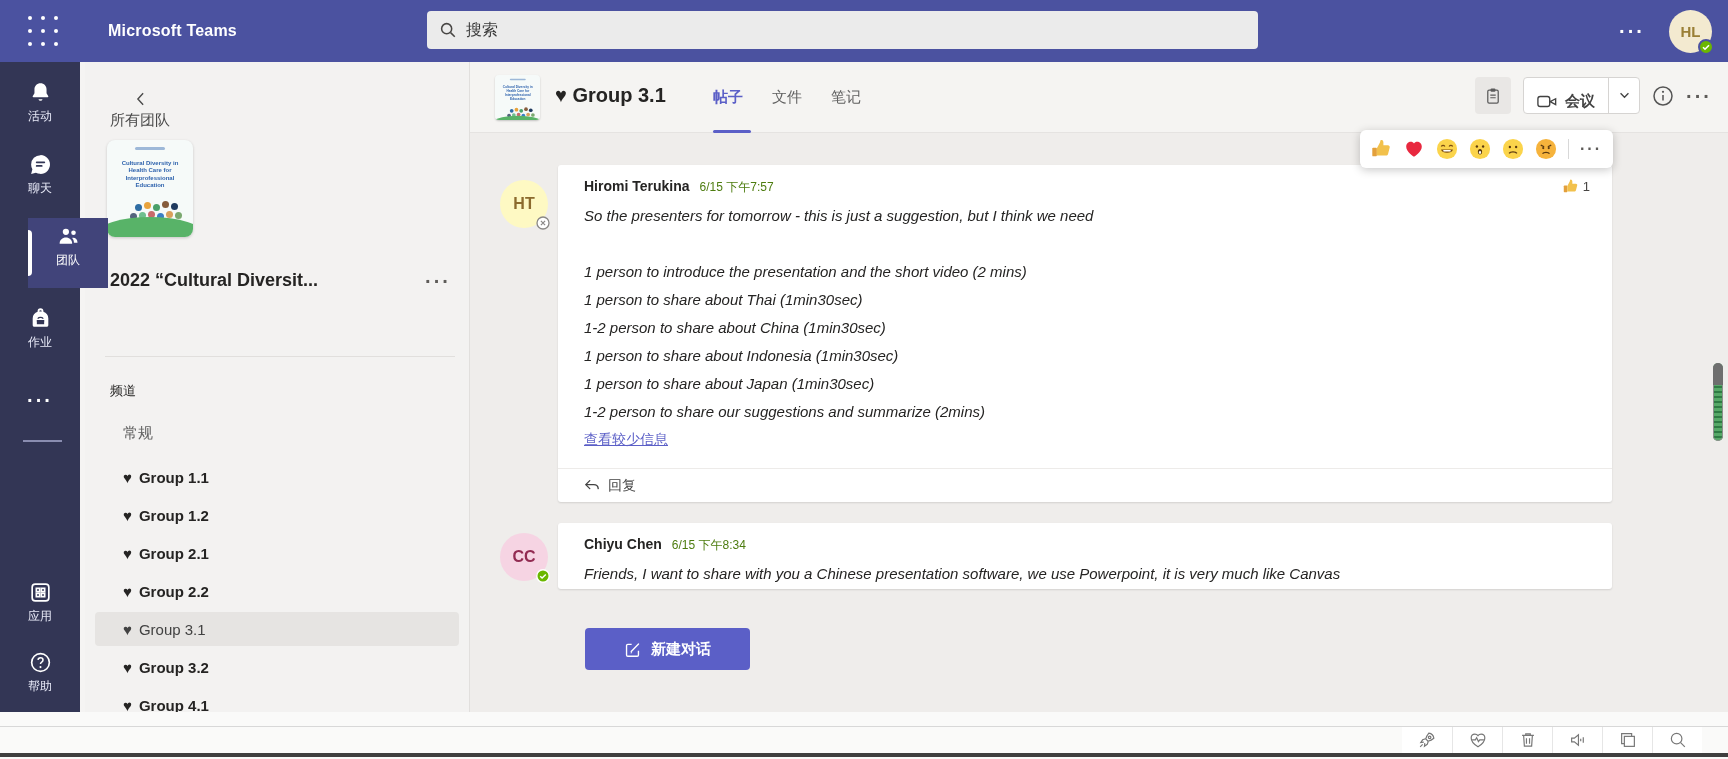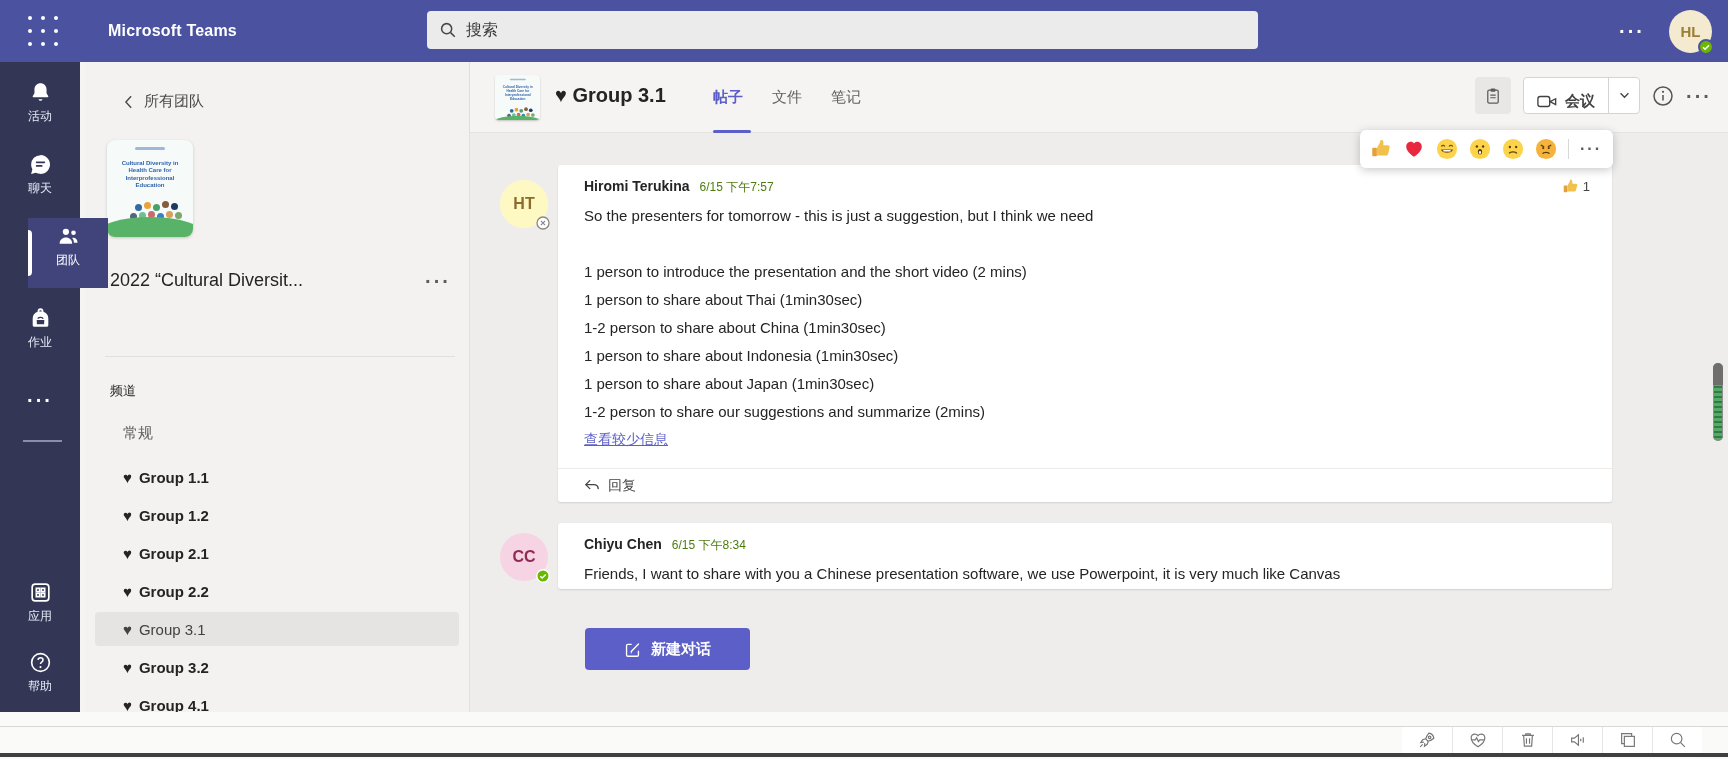--- a/index.html
+++ b/index.html
@@ -26,32 +26,32 @@
   
   .rail { position:absolute; left:0; top:62px; width:80px; bottom:47px; background:#333655; z-index:20; }
   .rail-item { position:absolute; left:0; width:100%; display:flex; flex-direction:column; align-items:center; gap:3px; color:#e7e9f7; font-size:12px; cursor:pointer; padding:6px 0; }
   .rail-item.active { background:#41447a; color:#fff;margin-left:28px; }
   .rail-item.active::before { content:""; position:absolute; left:0; top:12px; bottom:12px; width:4px; background:#fff; border-radius:0 4px 4px 0; }
   .rail-dots { position:absolute; left:0; width:100%; text-align:center; color:#fff; cursor:pointer; }
   .rail-divider { position:absolute; left:23px; width:39px; height:2px; background:#8a8db0; }
 
   
   .sidebar { position:absolute; left:85px; top:62px; width:385px; bottom:47px; background:#f3f2f1; border-right:1px solid #e1dfdd; z-index:10; }
-  .back-row { position:absolute; left:39px; top:30px; display:flex; align-items:center; gap:11px; font-size:15px; color:#4a4a4a; cursor:pointer; }
+  .back-row { position:absolute; left:25px; top:30px; display:flex; align-items:center; gap:5px; font-size:15px; color:#4a4a4a; cursor:pointer;flex-direction:column; }
   .team-card { background:#f6faf9; position:relative; overflow:hidden; }
   .team-card .topline { width:34%; height:2.5px; background:#9db8d8; margin:7px auto 10px; border-radius:2px; }
   .team-card .caption { font-size:6px; line-height:7.5px; color:#2f63ad; text-align:center; padding:0 6px; font-weight:bold; }
   .team-card .crowd { position:absolute; left:28px; bottom:26px; width:7px; height:7px; border-radius:50%; background:#2e6da4;
       box-shadow: 9px -2px 0 #e8a33d, 18px 0 0 #4aa06a, 27px -3px 0 #865c3c, 36px -1px 0 #1f3a5f,
                   4px 8px 0 #6fbf8f, 13px 7px 0 #c86b6b, 22px 9px 0 #3b7fc4, 31px 7px 0 #d9a05c,
                   -5px 9px 0 #54657e, 40px 8px 0 #7aa86f; }
   .team-card .grass { position:absolute; left:-12%; bottom:-14px; width:124%; height:34px; background:#58b368; border-radius:50%; }
   .team-card-lg { position:absolute; left:22px; top:78px; width:86px; height:97px; border-radius:8px; box-shadow:0 1px 3px rgba(0,0,0,.18); cursor:pointer; }
   .team-title-row { position:absolute; left:25px; top:208px; right:18px; display:flex; align-items:center; justify-content:space-between; }
-  .team-title { font-size:18px; font-weight:normal; color:#252423; }
+  .team-title { font-size:18px; font-weight:bold; color:#252423; }
   .sb-divider { position:absolute; left:20px; right:14px; top:294px; height:1px; background:#e1dfdd; }
   .channels-heading { position:absolute; left:25px; top:320px; font-size:13px; font-weight:normal; color:#252423; }
   .channel-general { position:absolute; left:38px; top:362px; font-size:15px; color:#616161; cursor:pointer; }
   .channel-list { position:absolute; left:0; right:0; top:396px; }
   .channel-item { position:relative; height:38px; display:flex; align-items:center; padding-left:38px; font-size:15px; font-weight:bold; color:#252423; cursor:pointer; gap:7px; }
   .channel-item .pill { position:absolute; left:10px; right:10px; top:2px; bottom:2px; border-radius:4px; background:transparent; z-index:0; }
   .channel-item.selected { font-weight:normal; color:#424242; }
   .channel-item.selected .pill { background:#e6e4e2; }
   .channel-item span { position:relative; z-index:1; }
 
@@ -82,21 +82,21 @@
   .msg-avatar { position:absolute; left:30px; width:48px; height:48px; font-size:16px; }
   .avatar-ht { background:#fef9c3; color:#8c6b2d; }
   .avatar-cc { background:#f6d4e3; color:#922b52; }
   .msg-card { position:absolute; left:88px; width:1054px; background:#fff; border-radius:3px; box-shadow:0 1px 2px rgba(0,0,0,.12); }
   .msg1 { top:103px; height:337px; }
   .msg2 { top:461px; height:66px; overflow:hidden; }
   .msg-inner { padding:13px 26px 0 26px; }
   .msg-meta { display:flex; align-items:baseline; gap:10px; }
   .msg-author { font-size:14px; font-weight:bold; color:#252423; }
   .msg-time { font-size:12px; color:#4d7c0f; }
-  .msg-body { margin-top:6px; }
+  .msg-body { margin-top:6px;font-style:italic; }
   .msg-line { font-size:15px; line-height:28px; color:#252423; min-height:28px; }
   .see-less { display:inline-block; margin-top:5px; font-size:14px; color:#5b5fc7; text-decoration:underline; cursor:pointer; }
   .reply-bar { position:absolute; left:0; right:0; bottom:0; height:34px; border-top:1px solid #edebe9; display:flex; align-items:center; padding-left:26px; gap:8px; font-size:14px; color:#424242; cursor:pointer; }
   .like-badge { position:absolute; right:22px; top:13px; display:flex; align-items:center; gap:4px; font-size:13px; color:#484644; cursor:pointer; }
 
   .new-conv { position:absolute; left:115px; top:566px; width:165px; height:42px; background:#5b5fc7; border:0; border-radius:4px;
       color:#fff; font-size:15px; font-weight:bold; font-family:inherit; display:flex; align-items:center; justify-content:center; gap:10px; cursor:pointer; }
 
   .scroll-thumb { position:absolute; right:5px; top:301px; width:10px; height:78px; border-radius:5px; overflow:hidden;
       background:repeating-linear-gradient(180deg,#57a968 0 3px,#2f7c44 3px 5px); box-shadow:inset 0 0 0 1px #8f8f8f; cursor:pointer; }

